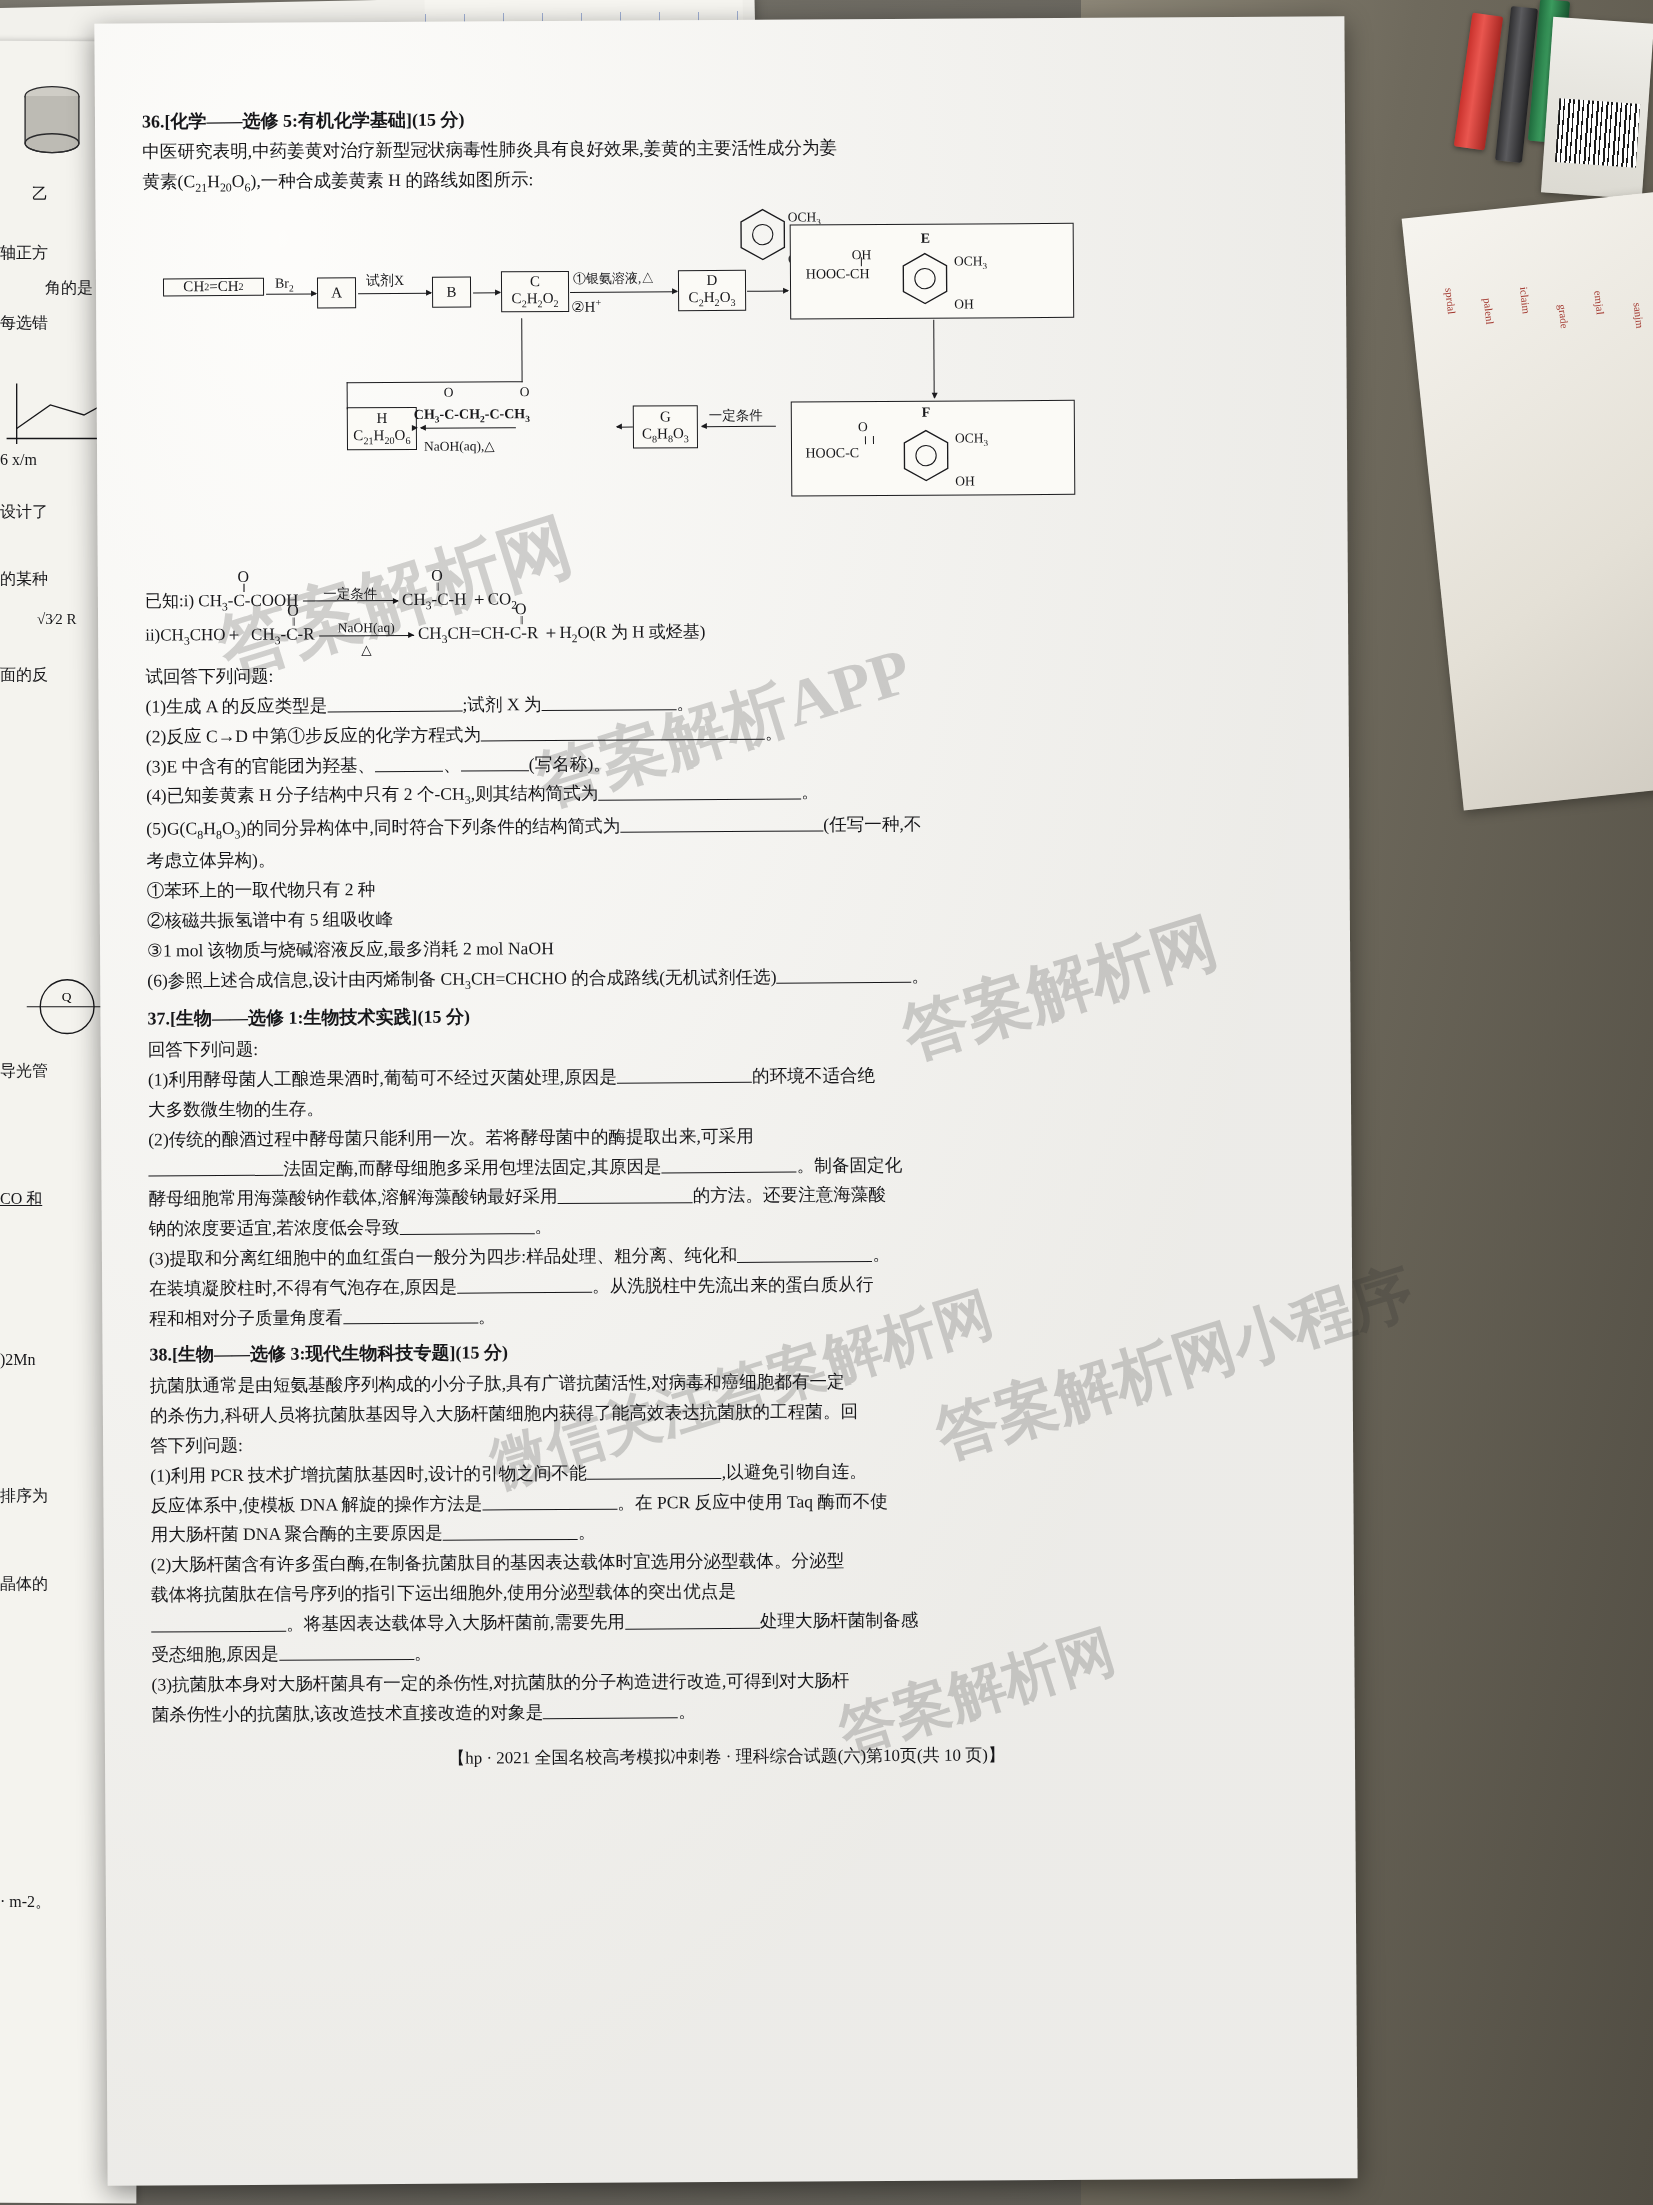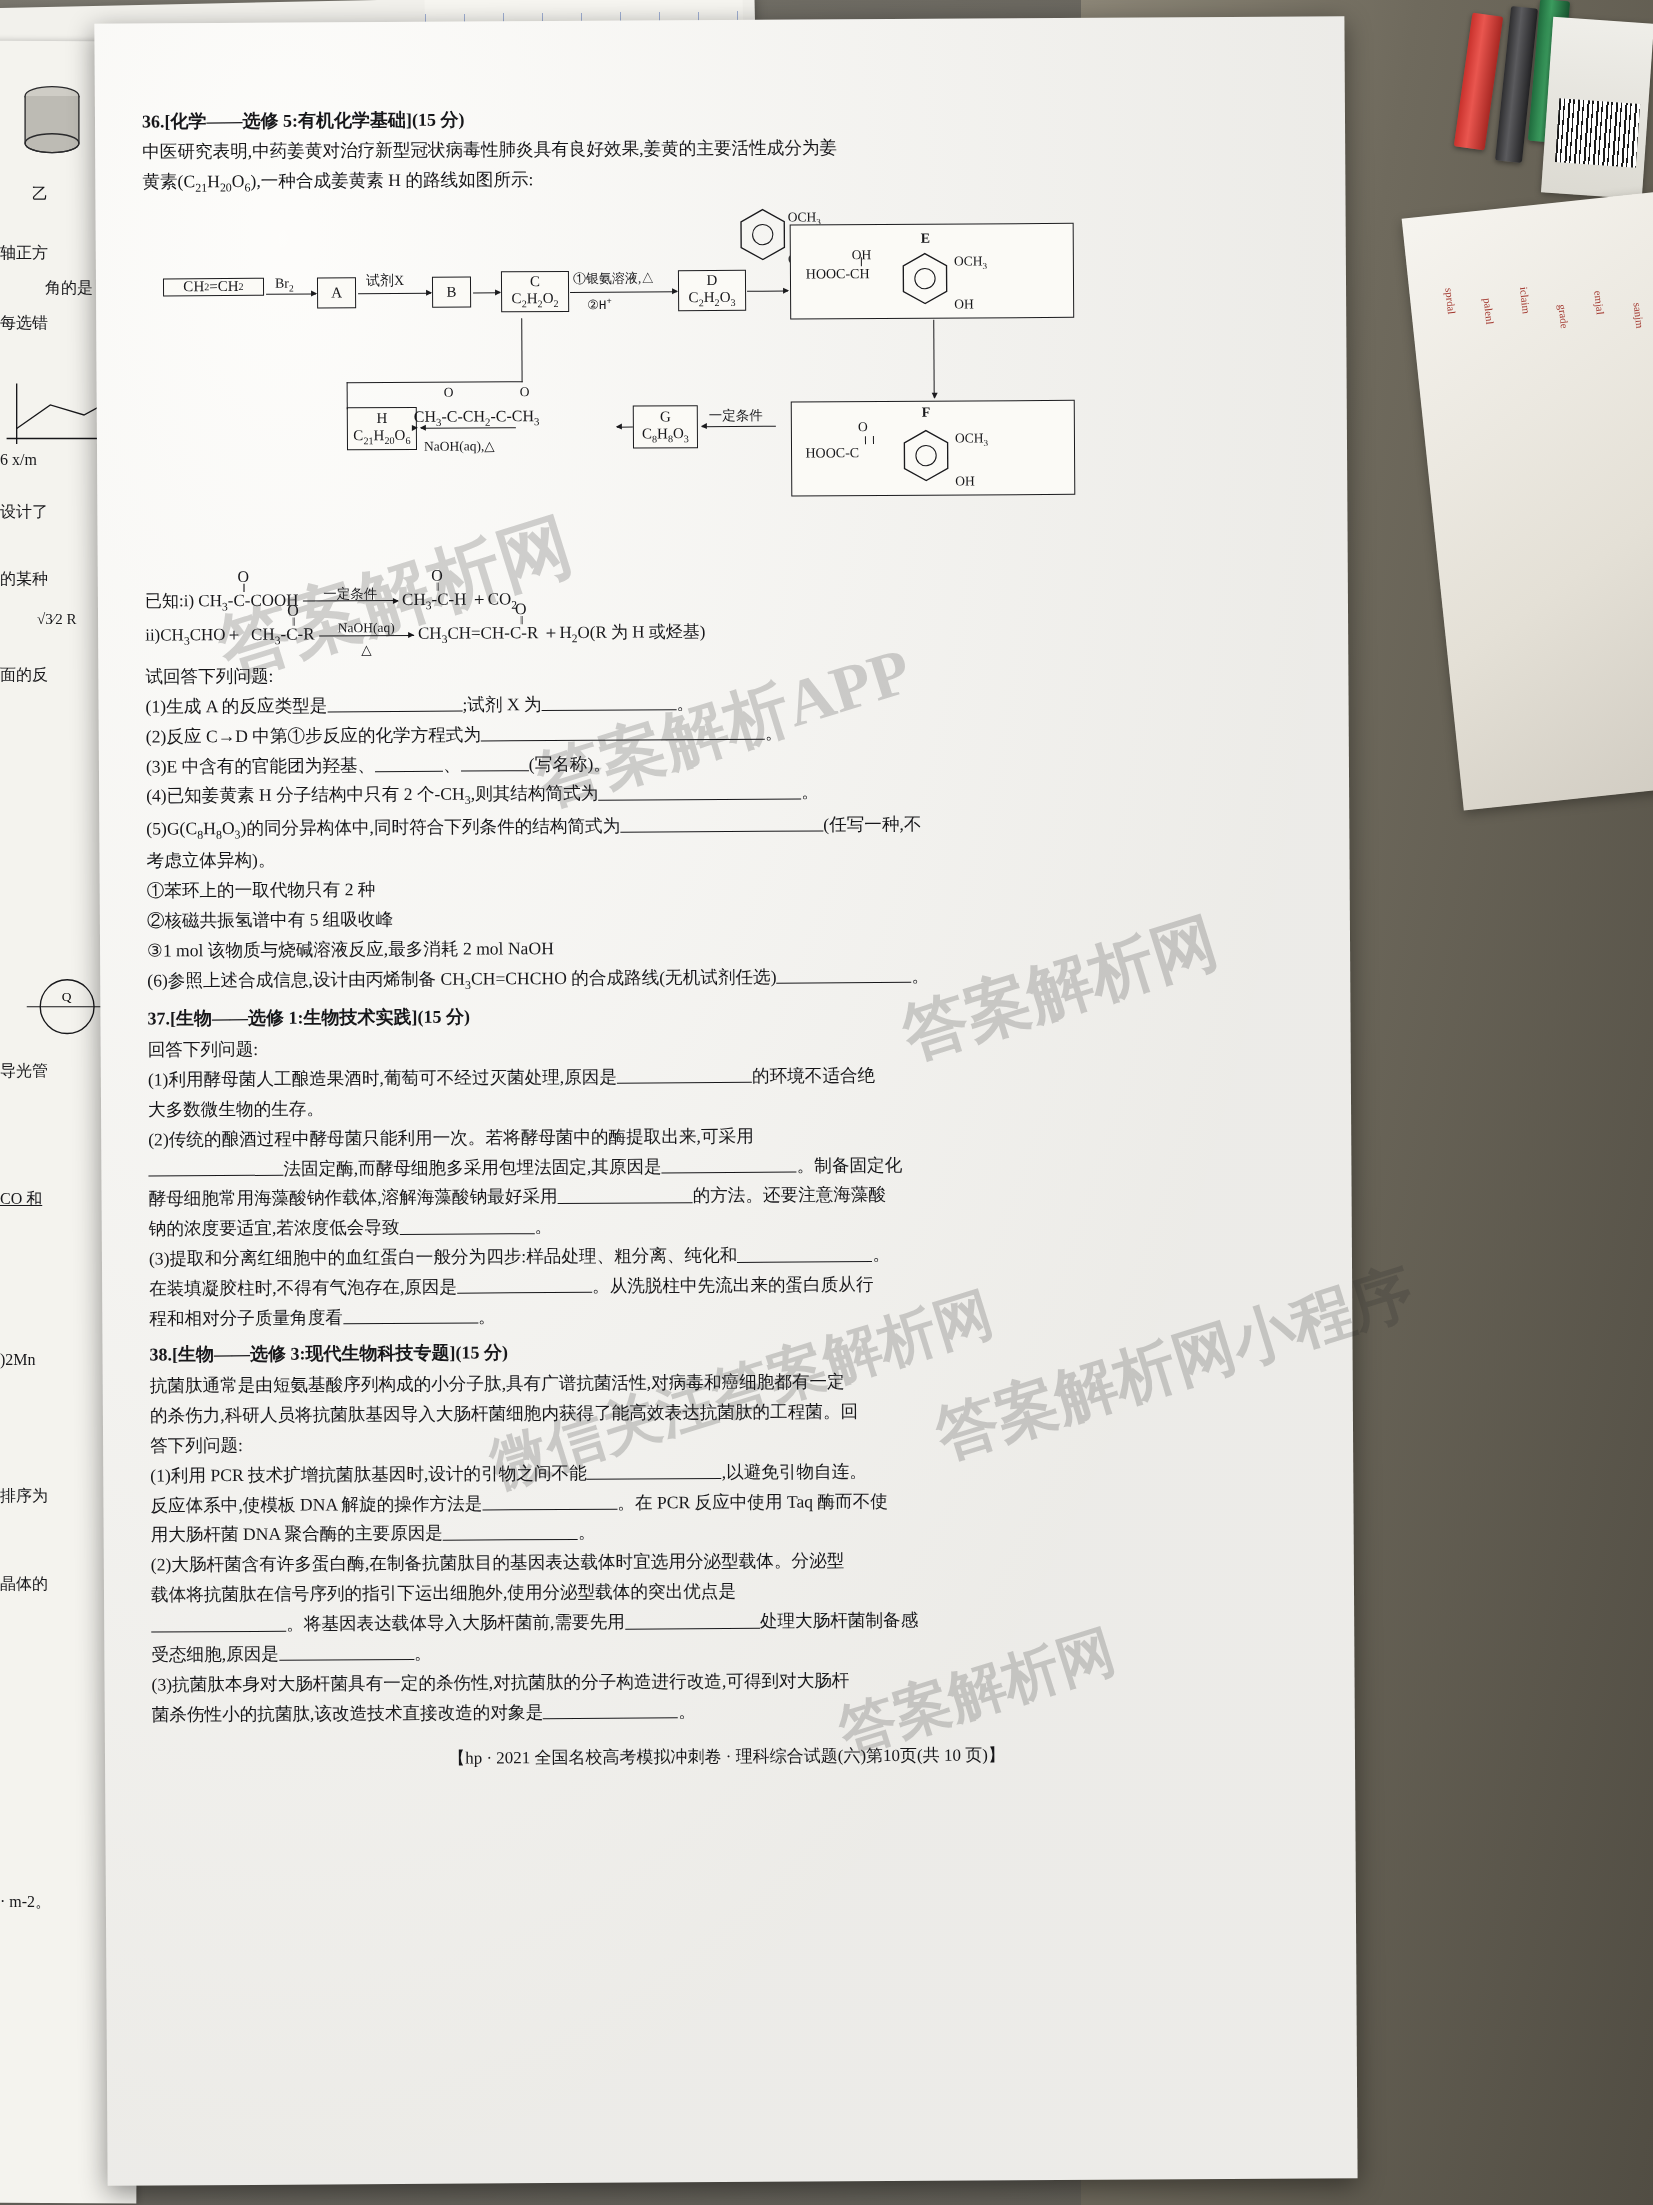--- a/index.html
+++ b/index.html
@@ -174,21 +174,21 @@
         <div class="arr" style="left:215px;top:89px;width:73px;"></div>
         <div class="lbl" style="left:223px;top:66px;">试剂X</div>
         <div class="bx" style="left:289px;top:73px;width:39px;height:31px;">B</div>
         <div class="arr" style="left:330px;top:89px;width:27px;"></div>
         <div class="bx" style="left:358px;top:68px;width:68px;height:41px;flex-direction:column;">
           <span>C</span>
           <span>C<sub>2</sub>H<sub>2</sub>O<sub>2</sub></span>
         </div>
         <div class="arr" style="left:427px;top:89px;width:107px;"></div>
         <div class="lbl" style="left:430px;top:65px;font-size:13px;">①银氨溶液,△</div>
-        <div class="lbl" style="left:444px;top:92px;font-size:13px;font-family:Liberation Mono, monospace;">②H<sup>+</sup></div>
+        <div class="lbl" style="left:428px;top:92px;font-size:15px;">②H<sup>+</sup></div>
         <div class="bx" style="left:535px;top:68px;width:68px;height:41px;flex-direction:column;">
           <span>D</span>
           <span>C<sub>2</sub>H<sub>2</sub>O<sub>3</sub></span>
         </div>
         <div class="arr" style="left:604px;top:89px;width:41px;"></div>
 
         <div class="benz" style="left:595px;top:5.4px;">
           <svg viewBox="0 0 74 84">
               <polygon points="37,4 69,22 69,60 37,78 5,60 5,22" fill="none" stroke="#1b1b1e" stroke-width="2"></polygon>
               <circle cx="37" cy="41" r="15" fill="none" stroke="#1b1b1e" stroke-width="1.6"></circle>
@@ -234,21 +234,21 @@
         </div>
 
         <div class="bx" style="left:203px;top:203px;width:70px;height:43px;flex-direction:column;">
           <span>H</span>
           <span>C<sub>21</sub>H<sub>20</sub>O<sub>6</sub></span>
         </div>
         <div class="arr" style="left:273px;top:224px;width:0;"></div>
 
         <div class="arr" style="left:277px;top:224px;width:95px;transform:scaleX(-1);"></div>
         <div class="lbl" style="left:280px;top:232px;font-size:13.5px;">NaOH(aq),△</div>
-        <div class="lbl" style="left:270px;top:200px;font-size:16px;">CH<sub>3</sub>-C-CH<sub>2</sub>-C-CH<sub>3</sub></div>
+        <div class="lbl" style="left:270px;top:200px;font-size:14px;font-weight:bold;">CH<sub>3</sub>-C-CH<sub>2</sub>-C-CH<sub>3</sub></div>
         <div class="lbl" style="left:300px;top:178px;font-size:13.5px;">O</div>
         <div class="lbl" style="left:376px;top:178px;font-size:13.5px;">O</div>
         <div class="bx" style="left:489px;top:203px;width:65px;height:43px;flex-direction:column;">
           <span>G</span>
           <span>C<sub>8</sub>H<sub>8</sub>O<sub>3</sub></span>
         </div>
         <div class="arr" style="left:473px;top:224px;width:16px;transform:scaleX(-1);"></div>
         <div class="arr" style="left:558px;top:224px;width:74px;transform:scaleX(-1);"></div>
         <div class="lbl" style="left:565px;top:203px;font-size:13.5px;">一定条件</div>
 

